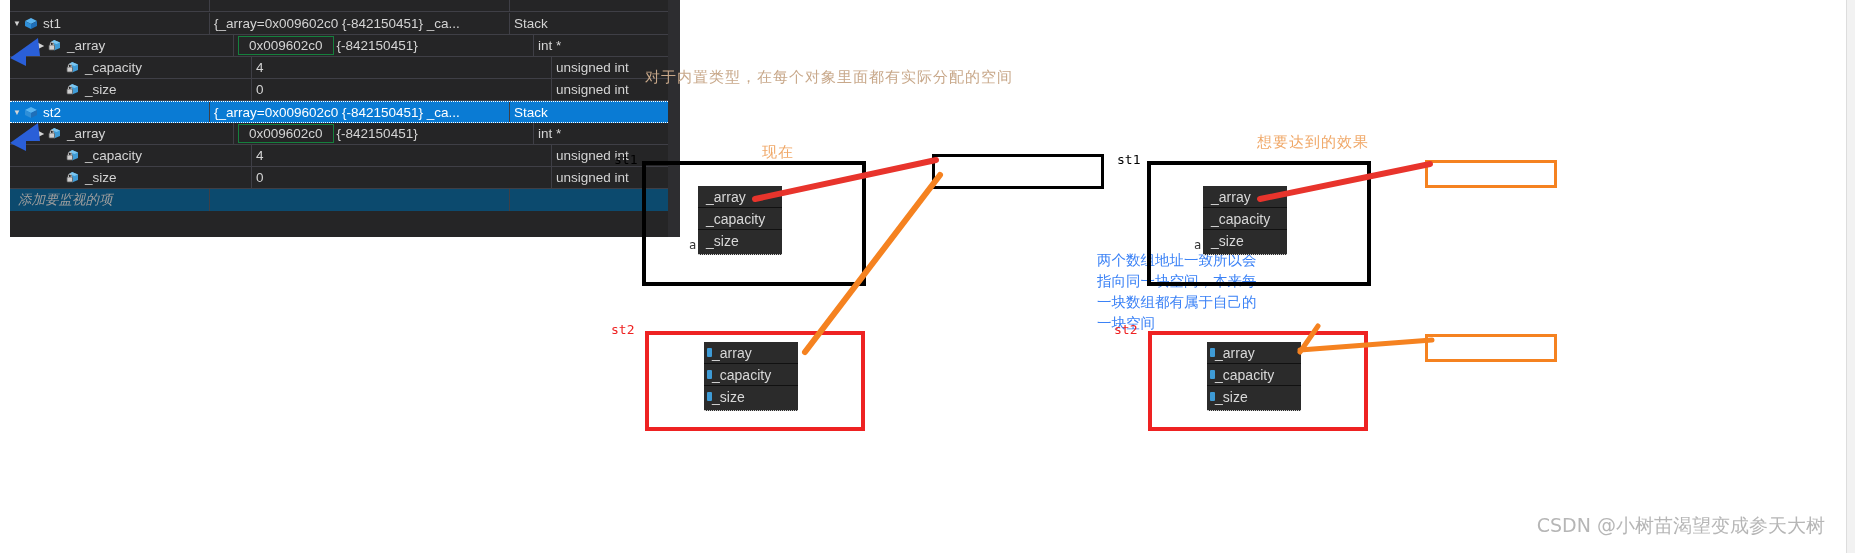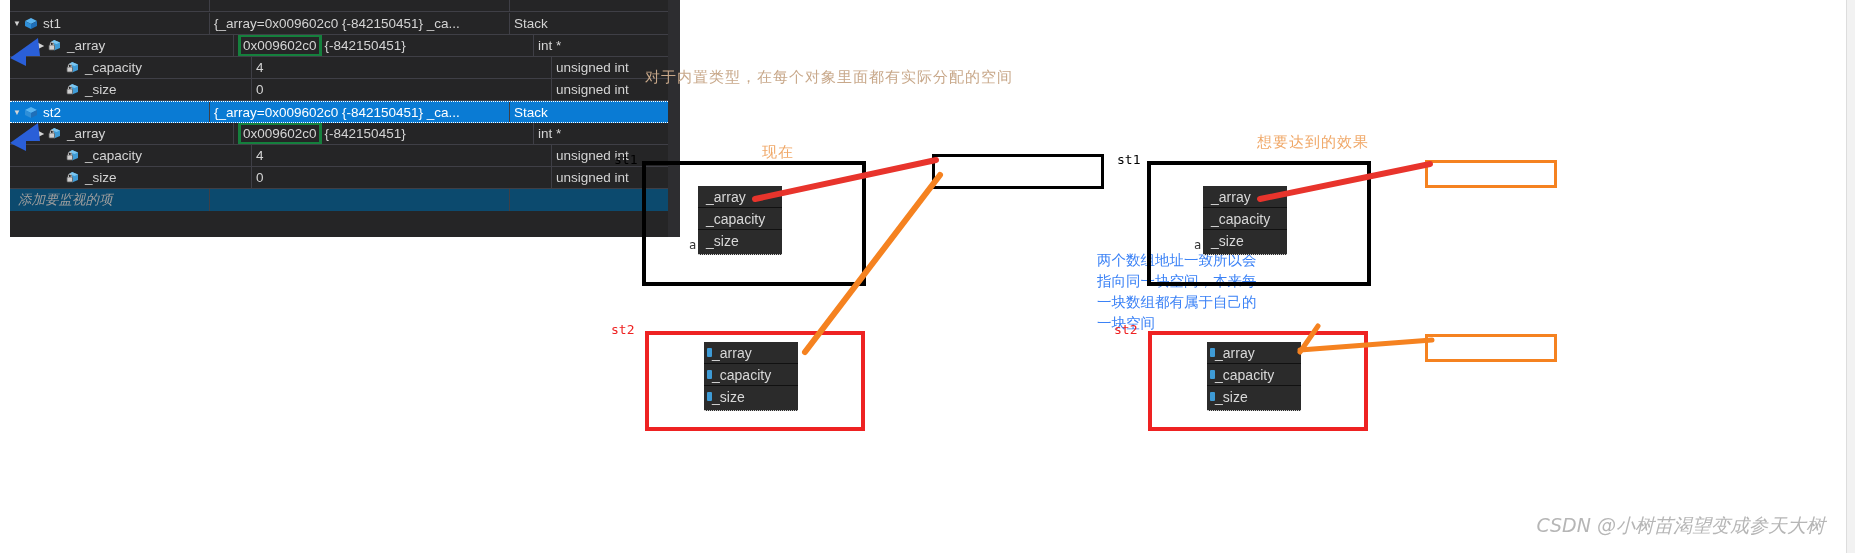--- a/index.html
+++ b/index.html
@@ -45,21 +45,21 @@
   
   .ico-obj{
     width:14px;height:13px;flex:none;margin-right:5px;position:relative;
   }
   .ico-obj svg{display:block;}
   .ico-field{width:14px;height:14px;flex:none;margin-right:5px;position:relative;}
 
   .addtext{color:#9d9d9d;font-style:italic;font-size:13.5px;padding-left:8px;}
 
   .valbox{
-    border:3px solid #15803d;padding:0 2px;margin-right:3px;
+    border:1px solid #15803d;padding:0 10px;margin-right:3px;
     display:inline-block;line-height:17px;
   }
 
   
   .chn{font-family:"DejaVu Serif","Liberation Serif",serif;}
   #note-top{
     position:absolute;left:645px;top:68px;
     font-size:15px;color:#c8a88a;letter-spacing:1px;
     white-space:nowrap;
   }
@@ -92,21 +92,20 @@
   .alabel{
     position:absolute;font-family:"DejaVu Sans Mono","Liberation Mono",monospace;
     font-size:12px;color:#333333;
   }
   .emptybox{position:absolute;box-sizing:border-box;}
 
   #watermark{
     position:absolute;right:30px;bottom:14px;
     color:#b6b6b6;font-size:19px;white-space:nowrap;
     font-family:"DejaVu Sans","Liberation Sans",sans-serif;
-    font-style:italic;
   }
   #right-edge{
     position:absolute;right:0;top:0;width:8px;height:553px;background:#f2f2f2;
     border-left:1px solid #dddddd;
   }
   svg.overlay{position:absolute;left:0;top:0;width:1855px;height:553px;pointer-events:none;}
 </style>
 </head>
 <body>
 

